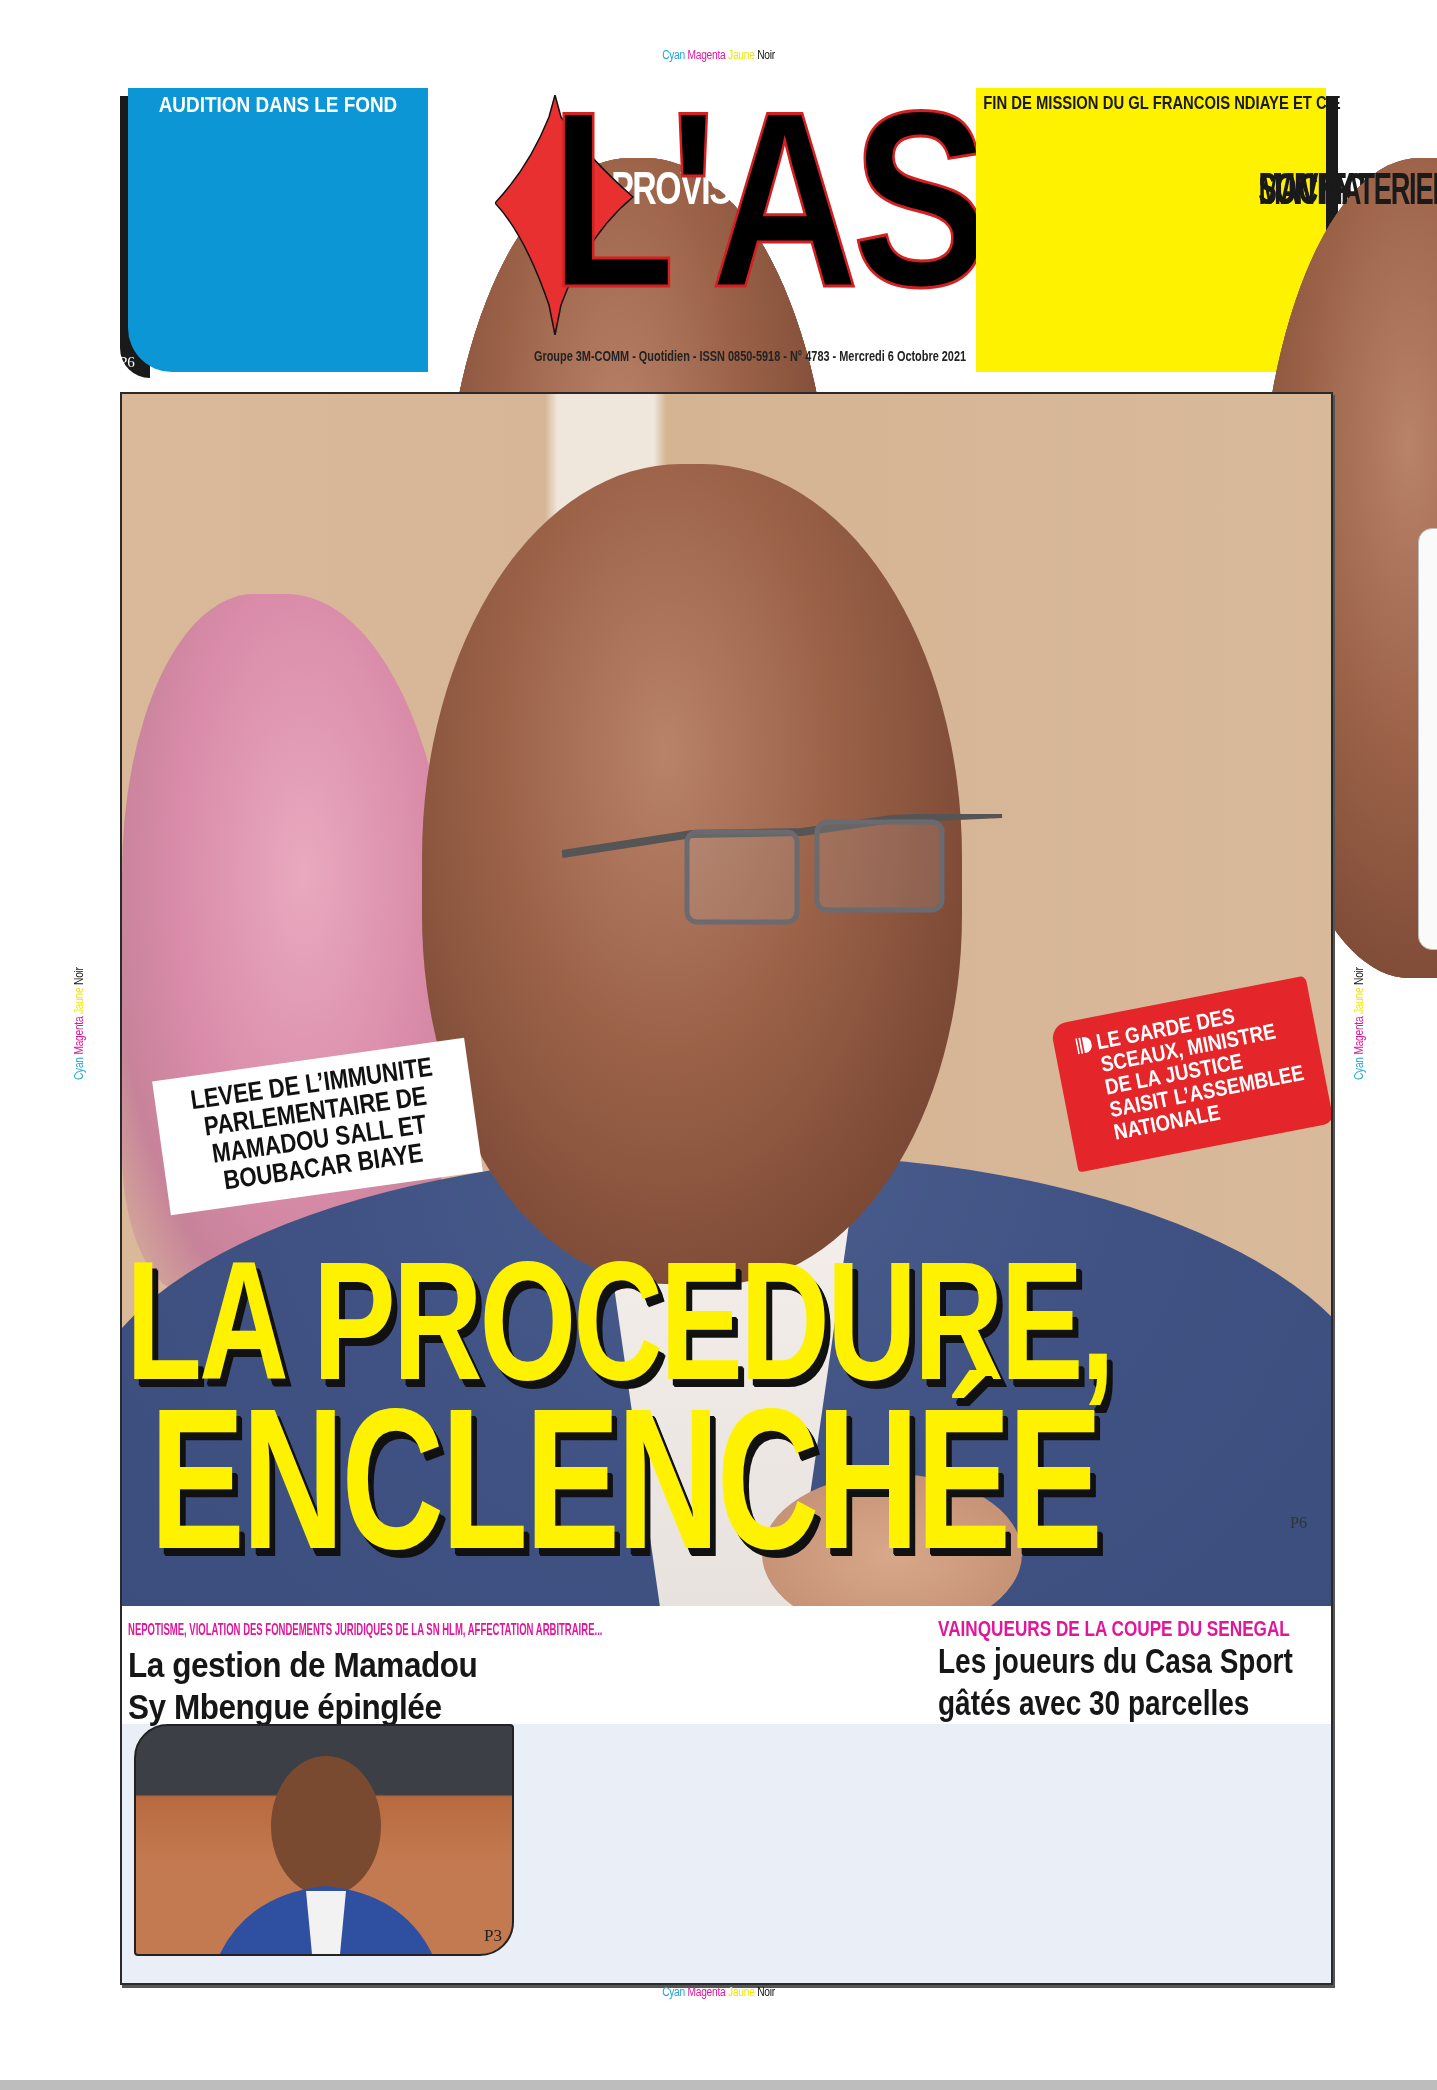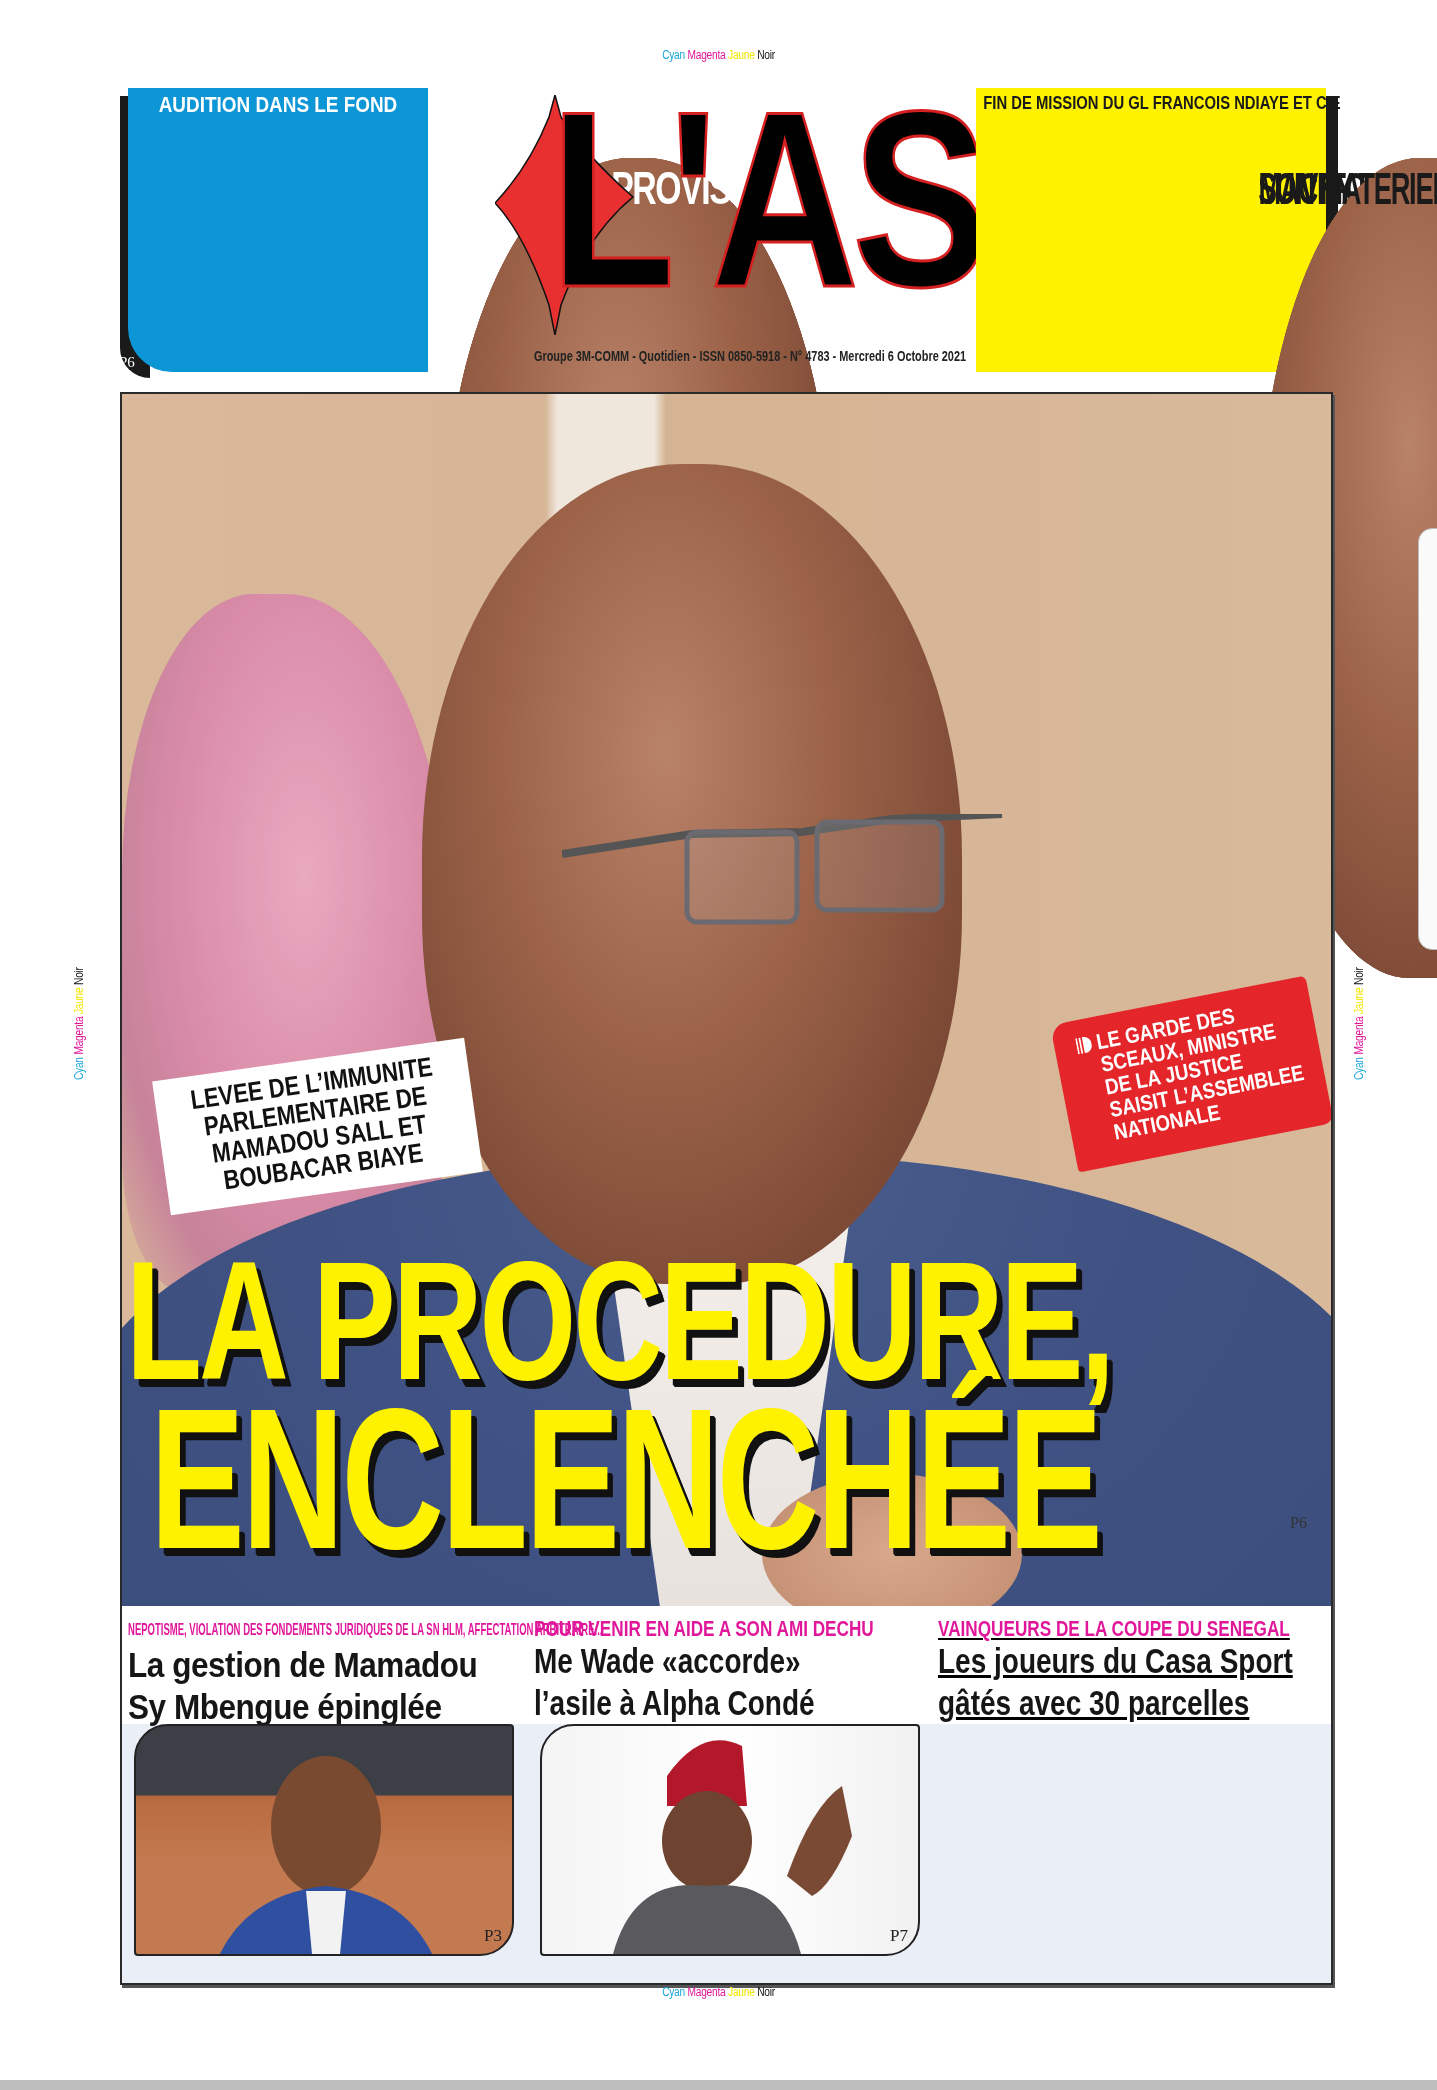--- a/index.html
+++ b/index.html
@@ -51,21 +51,21 @@
 
   .headline{position:absolute;left:0;width:100%;font-weight:bold;color:#fff200;white-space:nowrap;text-shadow:6px 6px 0 #111,7px 7px 0 #111,8px 8px 0 #111;transform-origin:left top;letter-spacing:-4px;}
   .headline-1{top:842px;left:4px;font-size:168px;line-height:170px;transform:scaleX(0.74);}
   .headline-2{top:990px;left:28px;font-size:200px;line-height:190px;transform:scaleX(0.71);}
   .page-ref-main{position:absolute;left:1168px;top:1120px;font-family:"Liberation Serif",serif;font-size:16px;color:#333;}
 
   
   .bottom-strip{position:absolute;left:0;top:1212px;width:100%;height:381px;background:#e9eef7;}
   .bottom-strip::before{content:"";position:absolute;left:0;top:0;width:100%;height:118px;background:#ffffff;}
   .col{position:absolute;top:0;width:398px;height:380px;}
-  .col-1{left:6px;} .col-2{left:412px;} .col-3{left:816px;text-decoration:underline;}
+  .col-1{left:6px;} .col-2{left:412px;} .col-3{left:816px;}
   .col .kicker{position:relative;margin-top:10px;height:22px;font-weight:bold;color:#e0179a;white-space:nowrap;transform-origin:left top;}
   .col-1 .kicker{font-size:17px;transform:scaleX(0.56);margin-top:14px;}
   .col-2 .kicker,.col-3 .kicker{font-size:22px;transform:scaleX(0.78);}
   .col .title{position:relative;margin-top:4px;font-weight:bold;font-size:35px;line-height:38px;color:#161616;transform-origin:left top;white-space:nowrap;}
   .col-1 .title{transform:scaleX(0.90);letter-spacing:-0.5px;}
   .col-2 .title,.col-3 .title{transform:scaleX(0.80);}
   .col .thumb{position:absolute;left:6px;top:118px;width:380px;height:232px;border:2px solid #222;border-radius:34px 4px 34px 4px;overflow:hidden;box-sizing:border-box;}
   .col .thumb-ref{position:absolute;right:10px;bottom:8px;font-family:"Liberation Serif",serif;font-size:17px;color:#222;}
   .thumb-1{background:linear-gradient(180deg,#3c3f45 0%,#3c3f45 30%,#b8693f 31%,#c47a50 60%,#c47a50 100%);text-align:right;}
   .thumb-1 .fig{position:absolute;left:70px;top:30px;width:240px;height:240px;}
@@ -173,34 +173,20 @@
       <div class="thumb thumb-1">
         <svg class="fig" viewBox="0 0 240 240">
           <ellipse cx="120" cy="70" rx="55" ry="70" fill="#7a4a30"></ellipse>
           <path d="M 0 240 Q 20 140 120 130 Q 220 140 240 240 Z" fill="#2f4fa0"></path>
           <path d="M 100 135 L 140 135 L 130 240 L 110 240 Z" fill="#f2f2f2"></path>
         </svg>
         <div class="thumb-ref">P3</div>
       </div>
     </div>
 
-    <div class="col col-2">
-      <div class="kicker">POUR VENIR EN AIDE A SON AMI DECHU</div>
-      <div class="title">Me Wade «accorde»</div>
-      <div class="title">l’asile à Alpha Condé</div>
-      <div class="thumb thumb-2">
-        <svg viewBox="0 0 380 232" width="380" height="232" style="position:absolute;left:0;top:0">
-          <path d="M 125 50 Q 160 0 200 20 L 205 80 L 125 80 Z" fill="#b3182a"></path>
-          <ellipse cx="165" cy="115" rx="45" ry="50" fill="#6e4330"></ellipse>
-          <path d="M 70 232 Q 90 150 165 160 Q 240 150 260 232 Z" fill="#5a5a5e"></path>
-          <path d="M 245 150 Q 270 80 300 60 L 310 110 Q 290 160 270 170 Z" fill="#7a4a34"></path>
-        </svg>
-        <div class="thumb-ref">P7</div>
-      </div>
-    </div>
 
     <div class="col col-3">
       <div class="kicker">VAINQUEURS DE LA COUPE DU SENEGAL</div>
       <div class="title">Les joueurs du Casa Sport</div>
       <div class="title">gâtés avec 30 parcelles</div>
     </div>
   </div>
 </div>
 
 <div class="abs cmyk cmyk-bottom">

